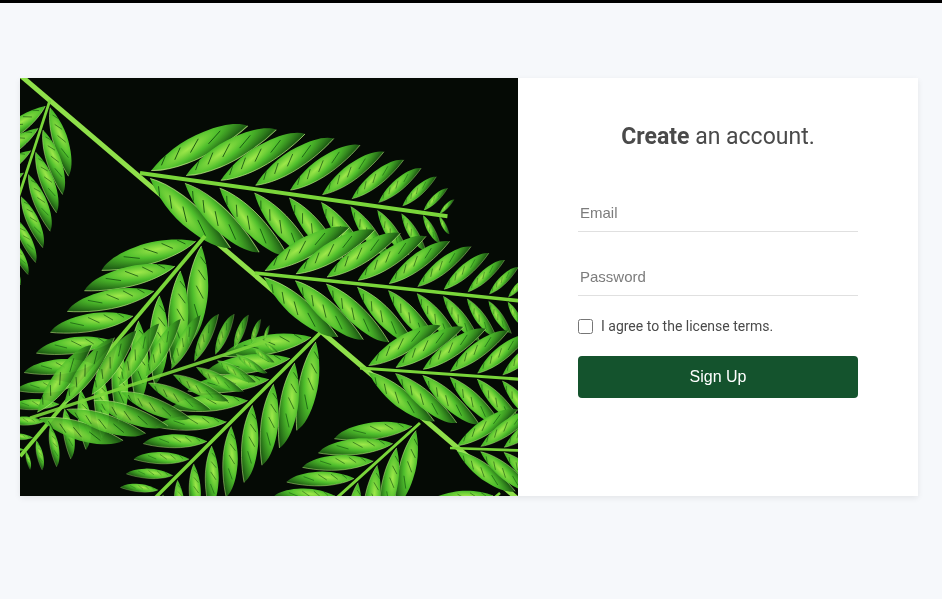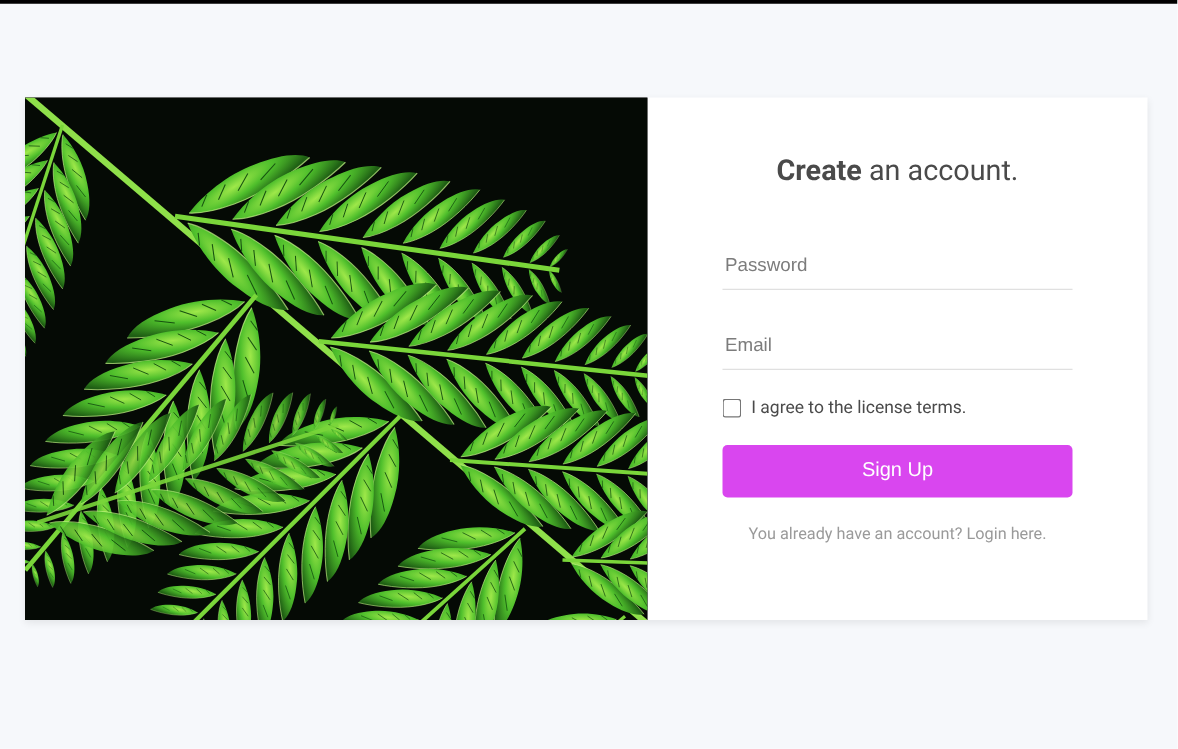--- a/index.html
+++ b/index.html
@@ -82,21 +82,21 @@
       width: 15px;
       height: 15px;
       cursor: pointer;
     }
     .checkbox-row label {
       font-size: 14px;
       color: #4a4a4a;
       cursor: pointer;
     }
     .signup-btn {
-      background: #d946ef;
+      background: #14532d;
       color: #fff;
       border: none;
       border-radius: 4px;
       padding: 12px;
       font-size: 16px;
       cursor: pointer;
       width: 100%;
       margin-bottom: 22px;
     }
     .login-link {
@@ -173,27 +173,26 @@
       <use href="#frond" transform="translate(10,340) rotate(-18) scale(1.1)" opacity="0.9"></use>
       <rect width="498" height="418" fill="url(#vign)"></rect>
     </svg>
   </div>
 
   <div class="form-panel">
     <h2 class="title">
       <b>Create</b><span> an account.</span>
     </h2>
 
+    <input type="email" class="field" placeholder="Email" style="">
+
     <input type="password" class="field" placeholder="Password" style="">
-
-    <input type="email" class="field" placeholder="Email" style="">
 
 
     <div class="checkbox-row">
       <input type="checkbox" id="terms" style="">
       <label for="terms">I agree to the license terms.</label>
     </div>
 
     <button class="signup-btn">Sign Up</button>
 
-    <div class="login-link">You already have an account? Login here.</div>
   </div>
 </div>
 
 </body></html>

